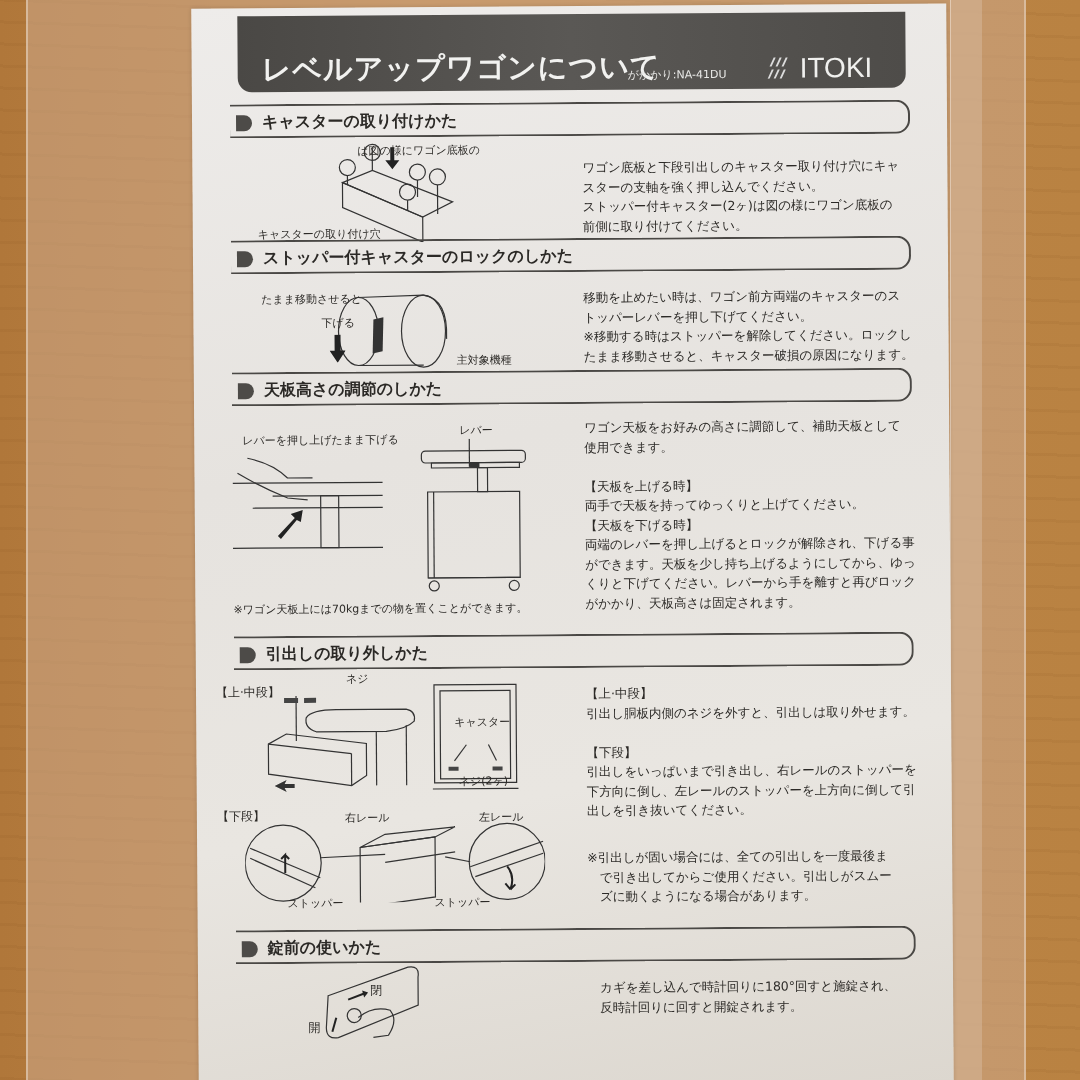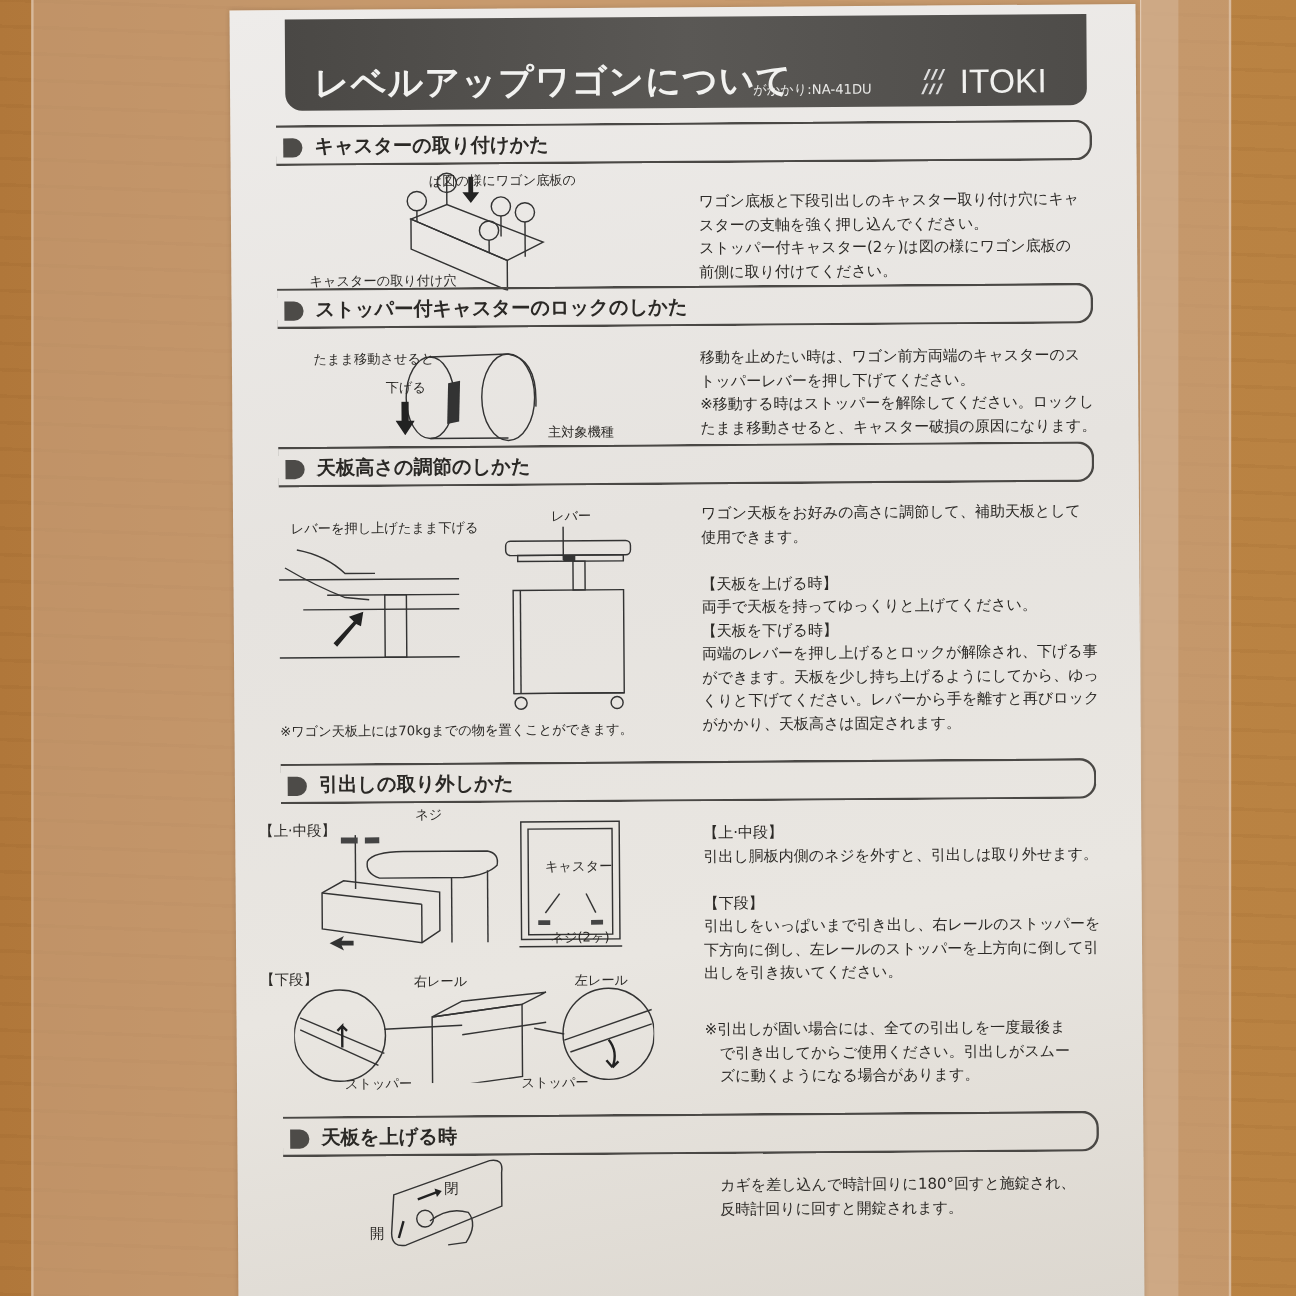--- a/index.html
+++ b/index.html
@@ -269,21 +269,21 @@
     <p>出しを引き抜いてください。</p>
   </div>
   <div class="body-text" style="top:842px">
     <p>※引出しが固い場合には、全ての引出しを一度最後ま</p>
     <p>　で引き出してからご使用ください。引出しがスムー</p>
     <p>　ズに動くようになる場合があります。</p>
   </div>
 
   <div class="section-head" style="top:922px">
     <div class="bullet"></div>
-    <div class="title">天板を上げる時</div>
+    <div class="title">錠前の使いかた</div>
   </div>
   <svg class="fig" style="left:120px;top:958px" width="120" height="80">
     <g fill="none" stroke="#333" stroke-width="1.2">
       <path d="M10 30 L90 2 Q102 0 100 12 L100 40 L20 72 Q8 74 8 62 Z"></path>
       <circle cx="36" cy="50" r="7"></circle>
       <path d="M40 52 Q55 40 72 45 Q80 55 70 70 L55 72"></path>
     </g>
     <path d="M30 34 L46 28" stroke="#222" stroke-width="2"></path>
     <path d="M44 25 L50 27 L46 32" fill="#222"></path>
     <path d="M18 52 L14 66" stroke="#222" stroke-width="2"></path>

